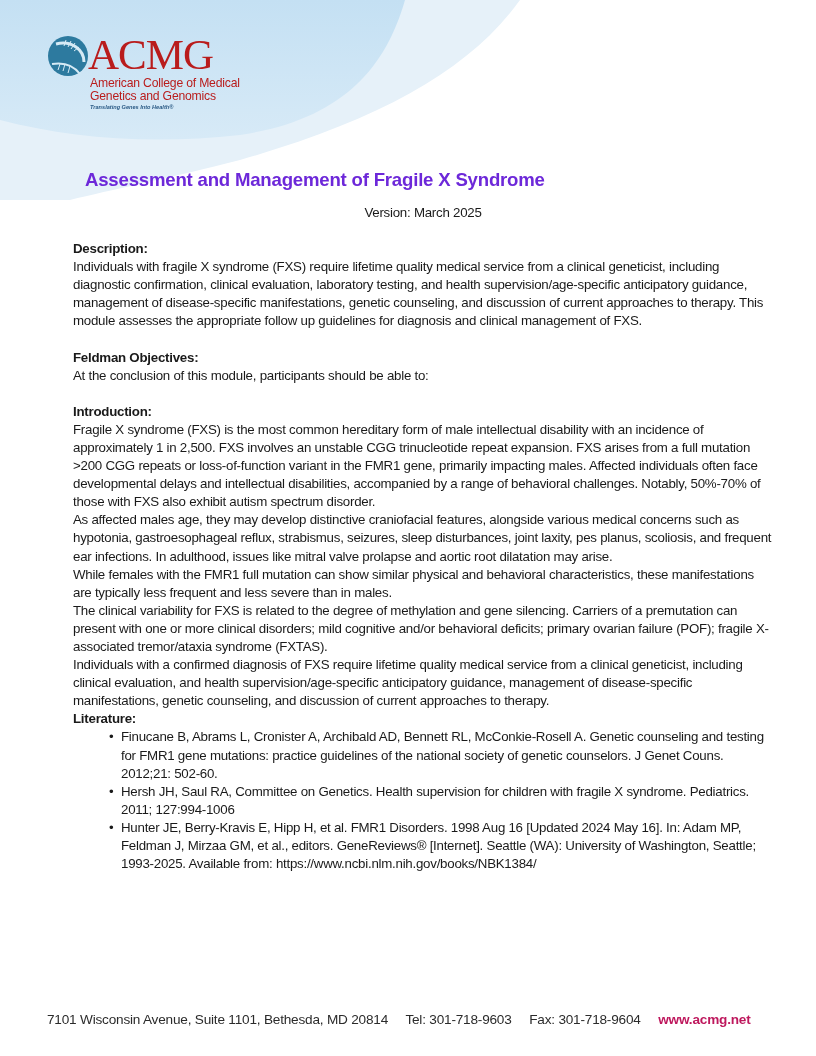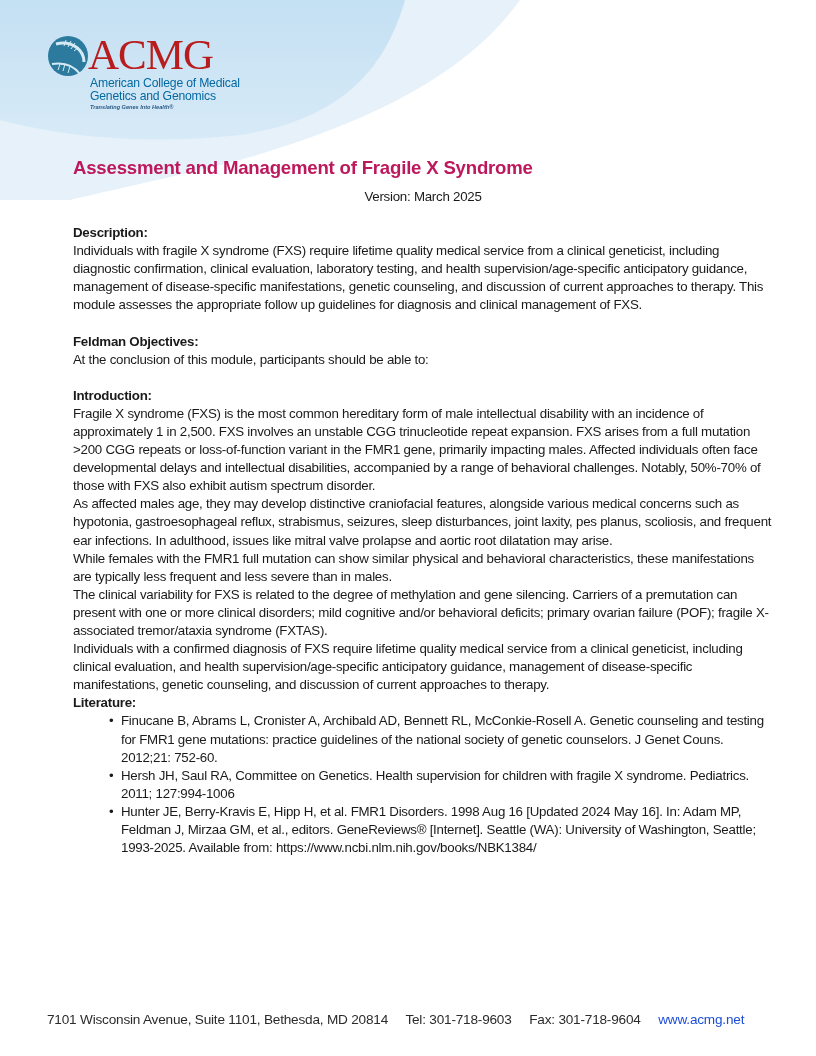--- a/index.html
+++ b/index.html
@@ -12,51 +12,51 @@
   .header-bg { position: absolute; left: 0; top: 0; width: 816px; height: 200px; }
   .logo { position: absolute; left: 46px; top: 34px; width: 200px; height: 80px; }
   .logo-mark { position: absolute; left: 0; top: 0; width: 44px; height: 44px; }
   .logo-word {
     position: absolute; left: 42px; top: -4px;
     font-family: "Liberation Serif", serif; font-size: 43px; letter-spacing: -1px;
     color: #b91c1c; line-height: 50px;
   }
   .logo-sub {
     position: absolute; left: 44px; top: 43px;
-    font-size: 12.2px; color: #0369a1; line-height: 13px; letter-spacing: -0.2px;
+    font-size: 12.2px; color: #b91c1c; line-height: 13px; letter-spacing: -0.2px;
     white-space: nowrap;
   }
   .logo-tag {
     position: absolute; left: 44px; top: 70px;
     font-size: 5.6px; font-style: italic; font-weight: bold; color: #2a5a85;
     white-space: nowrap;
   }
   .content {
     position: absolute; left: 73px; top: 156px; width: 700px;
     font-size: 13.3px; line-height: 18.1px; letter-spacing: -0.25px;
   }
   .title {
-    font-size: 18.6px; font-weight: bold; color: #be185d; line-height: 24px;
-    letter-spacing: -0.2px; margin: 0;
+    font-size: 18.6px; font-weight: bold; color: #6d28d9; line-height: 24px;
+    letter-spacing: -0.2px; margin: 12px;
   }
   .version { margin: 8px 0 18px 0; text-align: center; }
   .section-head { font-weight: bold; margin: 0; }
   p { margin: 0; }
   .gap { height: 18px; }
   ul { margin: 0; padding: 0; list-style: none; }
   li { position: relative; padding-left: 48px; }
   li::before {
     content: "\2022"; position: absolute; left: 36px; top: 0;
   }
   .footer {
     position: absolute; left: 47px; top: 1012px; width: 730px;
     font-size: 13.6px; color: #2b2b2b; white-space: nowrap; letter-spacing: -0.2px;
   }
   .footer span { margin-right: 14px; }
-  .footer .web { font-weight: normal; color: #1d4ed8; margin-right: 0; }
+  .footer .web { font-weight: bold; color: #be185d; margin-right: 0; }
 </style>
 </head>
 <body>
 
 <svg class="header-bg" viewBox="0 0 816 200" xmlns="http://www.w3.org/2000/svg">
   <defs>
     <linearGradient id="g1" x1="0" y1="0" x2="0" y2="1">
       <stop offset="0" stop-color="#c4e0f3"></stop>
       <stop offset="1" stop-color="#d7eaf7"></stop>
     </linearGradient>
@@ -111,21 +111,21 @@
     <p>Fragile X syndrome (FXS) is the most common hereditary form of male intellectual disability with an incidence of approximately 1 in 2,500. FXS involves an unstable CGG trinucleotide repeat expansion. FXS arises from a full mutation &gt;200 CGG repeats or loss-of-function variant in the FMR1 gene, primarily impacting males. Affected individuals often face developmental delays and intellectual disabilities, accompanied by a range of behavioral challenges. Notably, 50%-70% of those with FXS also exhibit autism spectrum disorder.</p>
     <p>As affected males age, they may develop distinctive craniofacial features, alongside various medical concerns such as hypotonia, gastroesophageal reflux, strabismus, seizures, sleep disturbances, joint laxity, pes planus, scoliosis, and frequent ear infections. In adulthood, issues like mitral valve prolapse and aortic root dilatation may arise.</p>
     <p>While females with the FMR1 full mutation can show similar physical and behavioral characteristics, these manifestations are typically less frequent and less severe than in males.</p>
     <p>The clinical variability for FXS is related to the degree of methylation and gene silencing. Carriers of a premutation can present with one or more clinical disorders; mild cognitive and/or behavioral deficits; primary ovarian failure (POF); fragile X-associated tremor/ataxia syndrome (FXTAS).</p>
     <p>Individuals with a confirmed diagnosis of FXS require lifetime quality medical service from a clinical geneticist, including clinical evaluation, and health supervision/age-specific anticipatory guidance, management of disease-specific manifestations, genetic counseling, and discussion of current approaches to therapy.</p>
   </section>
 
   <section>
     <p class="section-head">Literature:</p>
     <ul>
-      <li>Finucane B, Abrams L, Cronister A, Archibald AD, Bennett RL, McConkie-Rosell A. Genetic counseling and testing for FMR1 gene mutations: practice guidelines of the national society of genetic counselors. J Genet Couns. 2012;21: 752-60.</li>
+      <li>Finucane B, Abrams L, Cronister A, Archibald AD, Bennett RL, McConkie-Rosell A. Genetic counseling and testing for FMR1 gene mutations: practice guidelines of the national society of genetic counselors. J Genet Couns. 2012;21: 502-60.</li>
       <li>Hersh JH, Saul RA, Committee on Genetics. Health supervision for children with fragile X syndrome. Pediatrics. 2011; 127:994-1006</li>
       <li>Hunter JE, Berry-Kravis E, Hipp H, et al. FMR1 Disorders. 1998 Aug 16 [Updated 2024 May 16]. In: Adam MP, Feldman J, Mirzaa GM, et al., editors. GeneReviews® [Internet]. Seattle (WA): University of Washington, Seattle; 1993-2025. Available from: https://www.ncbi.nlm.nih.gov/books/NBK1384/</li>
     </ul>
   </section>
 </div>
 
 <div class="footer">
   <span>7101 Wisconsin Avenue, Suite 1101, Bethesda, MD 20814</span>
   <span>Tel: 301-718-9603</span>
   <span>Fax: 301-718-9604</span>

